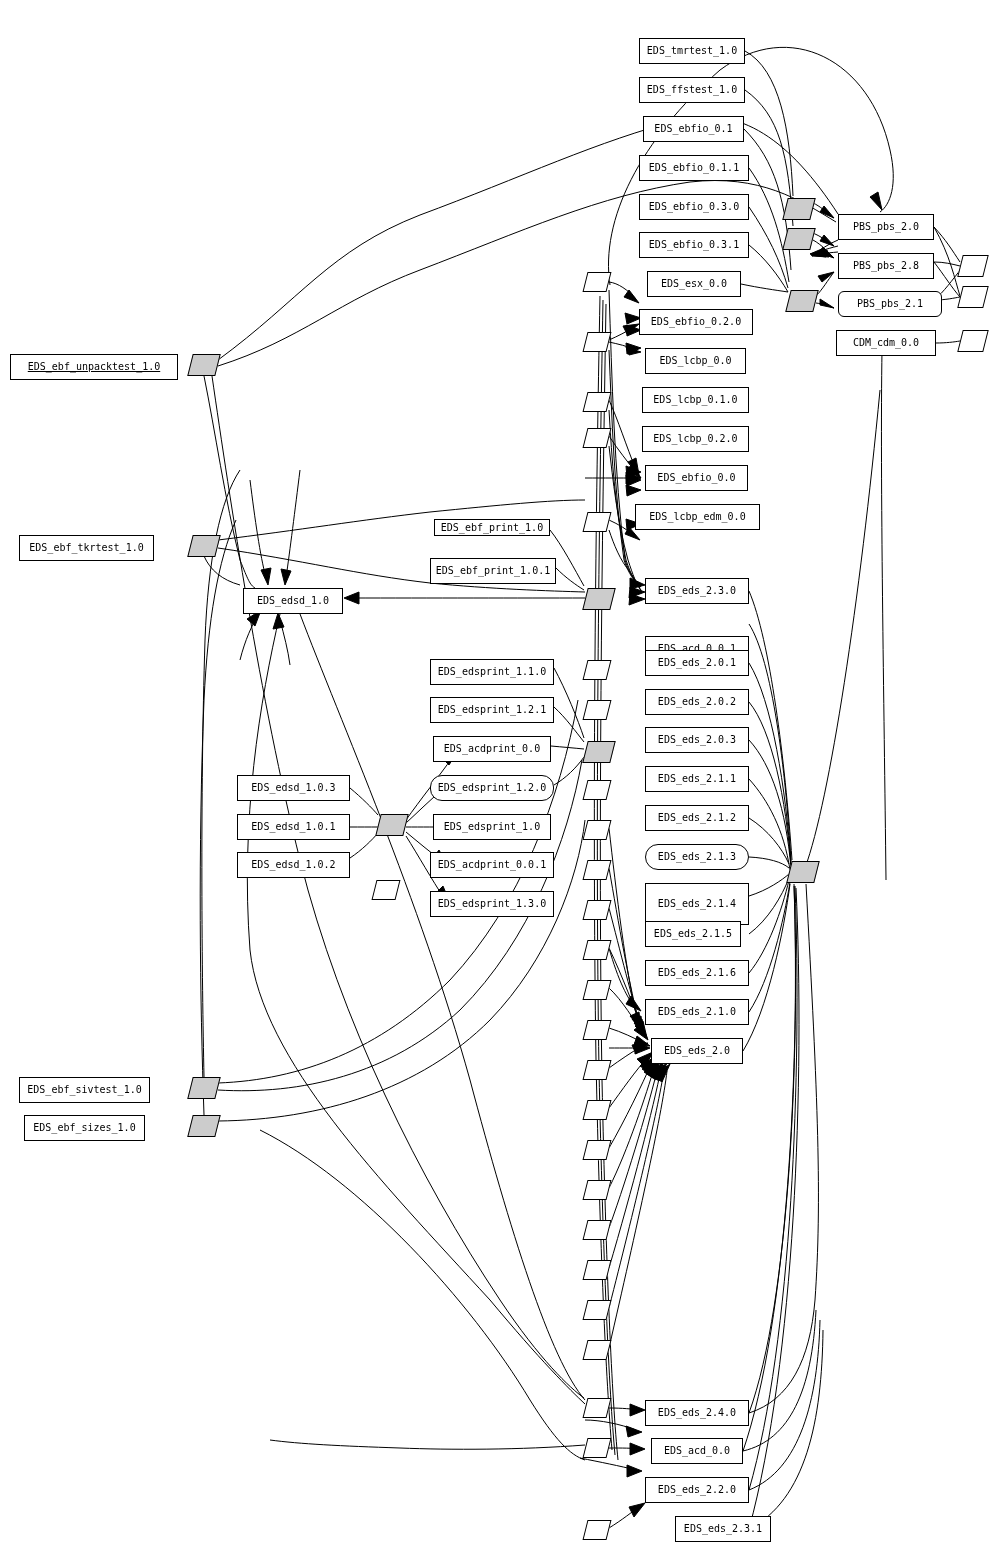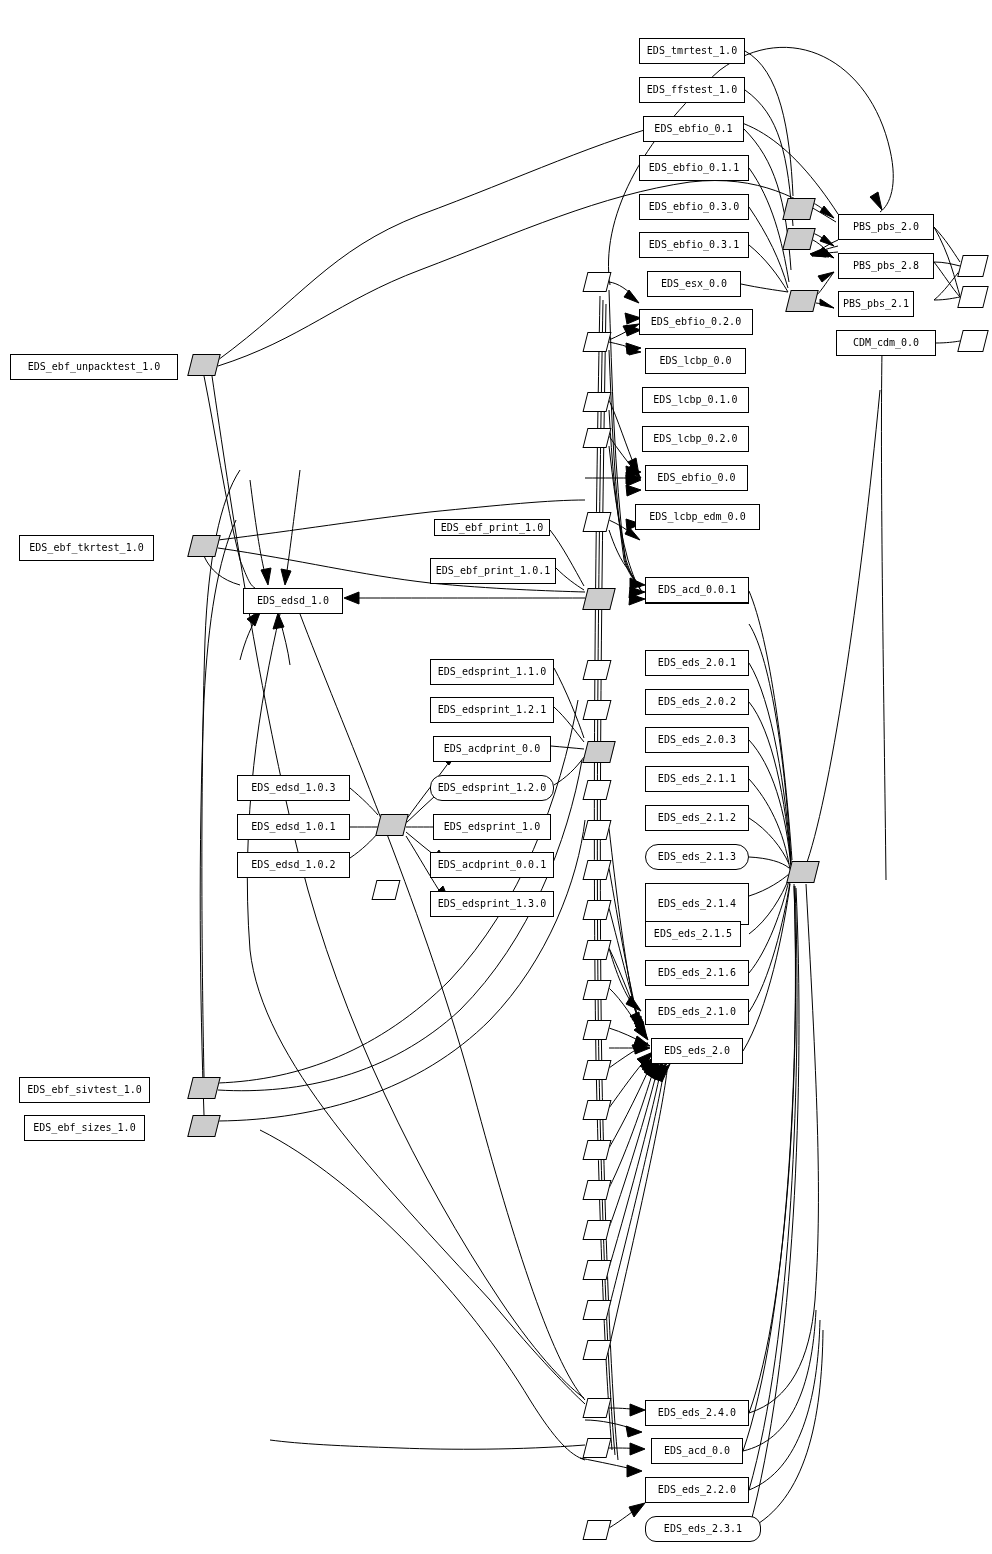--- a/index.html
+++ b/index.html
@@ -257,43 +257,43 @@
   <div class="node" style="left:639px;top:194px;width:110px;height:26px;">EDS_ebfio_0.3.0</div>
   <div class="node" style="left:639px;top:232px;width:110px;height:26px;">EDS_ebfio_0.3.1</div>
   <div class="node" style="left:647px;top:271px;width:94px;height:26px;">EDS_esx_0.0</div>
   <div class="node" style="left:639px;top:309px;width:114px;height:26px;">EDS_ebfio_0.2.0</div>
   <div class="node" style="left:645px;top:348px;width:101px;height:26px;">EDS_lcbp_0.0</div>
   <div class="node" style="left:642px;top:387px;width:107px;height:26px;">EDS_lcbp_0.1.0</div>
   <div class="node" style="left:642px;top:426px;width:107px;height:26px;">EDS_lcbp_0.2.0</div>
   <div class="node" style="left:645px;top:465px;width:103px;height:26px;">EDS_ebfio_0.0</div>
   <div class="node" style="left:635px;top:504px;width:125px;height:26px;">EDS_lcbp_edm_0.0</div>
   <div class="node" style="left:645px;top:578px;width:104px;height:26px;">EDS_eds_2.3.0</div>
-  <div class="node" style="left:645px;top:577px;width:104px;height:26px;">EDS_acd_0.0.1</div>
+  <div class="node" style="left:645px;top:636px;width:104px;height:26px;">EDS_acd_0.0.1</div>
   <div class="node" style="left:645px;top:650px;width:104px;height:26px;">EDS_eds_2.0.1</div>
   <div class="node" style="left:645px;top:689px;width:104px;height:26px;">EDS_eds_2.0.2</div>
   <div class="node" style="left:645px;top:727px;width:104px;height:26px;">EDS_eds_2.0.3</div>
   <div class="node" style="left:645px;top:766px;width:104px;height:26px;">EDS_eds_2.1.1</div>
   <div class="node" style="left:645px;top:805px;width:104px;height:26px;">EDS_eds_2.1.2</div>
   <div class="node" style="left:645px;top:844px;width:104px;height:26px;border-radius:13px;">EDS_eds_2.1.3</div>
   <div class="node" style="left:645px;top:883px;width:104px;height:42px;">EDS_eds_2.1.4</div>
   <div class="node" style="left:645px;top:921px;width:96px;height:26px;">EDS_eds_2.1.5</div>
   <div class="node" style="left:645px;top:960px;width:104px;height:26px;">EDS_eds_2.1.6</div>
   <div class="node" style="left:645px;top:999px;width:104px;height:26px;">EDS_eds_2.1.0</div>
   <div class="node" style="left:651px;top:1038px;width:92px;height:26px;">EDS_eds_2.0</div>
   <div class="node" style="left:645px;top:1400px;width:104px;height:26px;">EDS_eds_2.4.0</div>
   <div class="node" style="left:651px;top:1438px;width:92px;height:26px;">EDS_acd_0.0</div>
   <div class="node" style="left:645px;top:1477px;width:104px;height:26px;">EDS_eds_2.2.0</div>
-  <div class="node" style="left:645px;top:1516px;width:116px;height:26px;border-radius:11px;">EDS_eds_2.3.1</div>
+  <div class="node" style="left:675px;top:1516px;width:96px;height:26px;">EDS_eds_2.3.1</div>
 
   <div class="node" style="left:838px;top:214px;width:96px;height:26px;">PBS_pbs_2.0</div>
   <div class="node" style="left:838px;top:253px;width:96px;height:26px;">PBS_pbs_2.8</div>
-  <div class="node" style="left:838px;top:291px;width:76px;height:26px;">PBS_pbs_2.1</div>
+  <div class="node" style="left:838px;top:291px;width:104px;height:26px;border-radius:6px;">PBS_pbs_2.1</div>
   <div class="node" style="left:836px;top:330px;width:100px;height:26px;">CDM_cdm_0.0</div>
 
-  <div class="node" style="left:10px;top:354px;width:168px;height:26px;">EDS_ebf_unpacktest_1.0</div>
+  <div class="node" style="left:10px;top:354px;width:168px;height:26px;text-decoration:underline;">EDS_ebf_unpacktest_1.0</div>
   <div class="node" style="left:19px;top:535px;width:135px;height:26px;">EDS_ebf_tkrtest_1.0</div>
   <div class="node" style="left:243px;top:588px;width:100px;height:26px;">EDS_edsd_1.0</div>
 
   <div class="node" style="left:434px;top:519px;width:116px;height:17px;">EDS_ebf_print_1.0</div>
   <div class="node" style="left:430px;top:558px;width:126px;height:26px;">EDS_ebf_print_1.0.1</div>
   <div class="node" style="left:430px;top:659px;width:124px;height:26px;">EDS_edsprint_1.1.0</div>
   <div class="node" style="left:430px;top:697px;width:124px;height:26px;">EDS_edsprint_1.2.1</div>
   <div class="node" style="left:433px;top:736px;width:118px;height:26px;">EDS_acdprint_0.0</div>
   <div class="node" style="left:237px;top:775px;width:113px;height:26px;">EDS_edsd_1.0.3</div>
   <div class="node" style="left:430px;top:775px;width:124px;height:26px;border-radius:12px;">EDS_edsprint_1.2.0</div>

